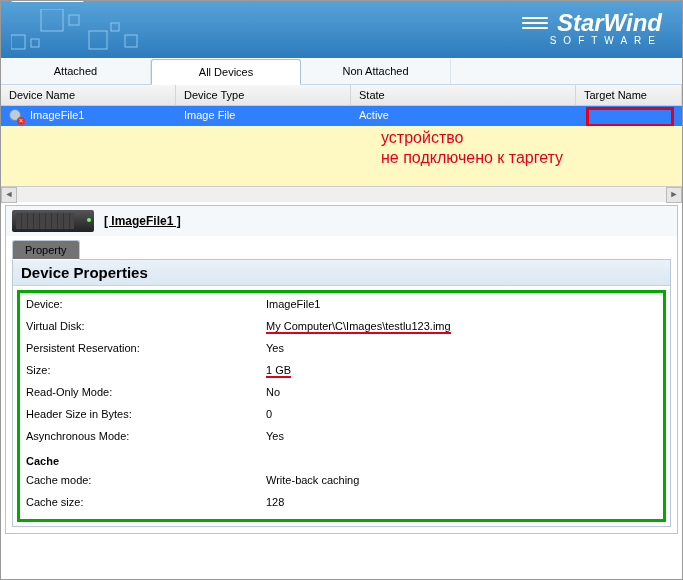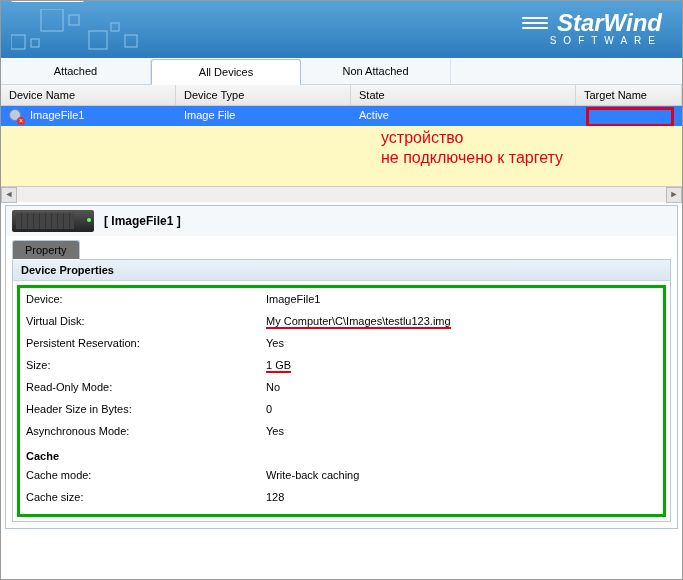--- a/index.html
+++ b/index.html
@@ -33,30 +33,30 @@
 .target-box { position: absolute; width: 88px; height: 20px; border: 3px solid #e1001a; margin-left: 2px; margin-top: -2px; }
 
 .grid-space { height: 60px; background: #fef9c3; position: relative; }
 .annotation { position:absolute; left:380px; top:2px; color:#e1001a; font-size:16px; font-weight:400; line-height:20px; }
 
 .hscroll { height: 16px; background: #efefef; border-top:1px solid #ccc; display:flex; }
 .hscroll .btn { width:16px; height:16px; background:#e6e6e6; border:1px solid #bbb; text-align:center; font-size:9px; line-height:12px; color:#666; }
 .hscroll .track { flex:1; }
 
 .detail-panel { border:1px solid #b6c5d4; margin:3px 4px; background:#fff; }
-.detail-head { display:flex; align-items:center; padding:4px 6px; background:#f5f8fb; }
+.detail-head { display:flex; align-items:center; padding:4px 6px; background:#f5f8fb;text-decoration:underline; }
 .server-img { width:82px; height:22px; background:linear-gradient(#555,#222); border-radius:2px; position:relative; }
 .server-img::before { content:""; position:absolute; left:4px; top:3px; right:20px; bottom:3px; background:repeating-linear-gradient(90deg,#444 0 5px,#333 5px 6px); }
 .server-img::after { content:""; position:absolute; right:3px; top:8px; width:4px; height:4px; border-radius:50%; background:#6f6; }
 .detail-head .name { margin-left:10px; font-weight:bold; font-size:12px; }
 
 .prop-tab-row { padding: 0 6px; margin-top:4px; }
 .prop-tab { display:inline-block; border:1px solid #b9c9d8; border-bottom:1px solid #fff; padding:3px 12px; font-size:11px; border-radius:3px 3px 0 0; background:#737373; position:relative; z-index:2; }
 .prop-body { border:1px solid #b9c9d8; margin:0 6px 6px 6px; margin-top:-1px; padding:0; }
-.section-title { background:linear-gradient(#eaf1f8,#dbe7f2); border-bottom:1px solid #c6d4e2; padding:4px 8px; font-weight:bold; font-size:11px; }
+.section-title { background:linear-gradient(#eaf1f8,#dbe7f2); border-bottom:1px solid #c6d4e2; padding:4px 8px; font-weight:bold; font-size:15px; }
 .green-frame { border:3px solid #0a0; margin:4px; padding:0 6px 6px 6px; position:relative; }
 .kv { display:flex; padding:5px 0; font-size:11px; }
 .kv .k { width:240px; }
 .kv .v { flex:1; position:relative; }
 .cache-h { font-weight:bold; padding:8px 0 2px 0; font-size:11px; }
 .ul-red { border-bottom:2px solid #e1001a; }
 </style>
 </head>
 <body>
 

